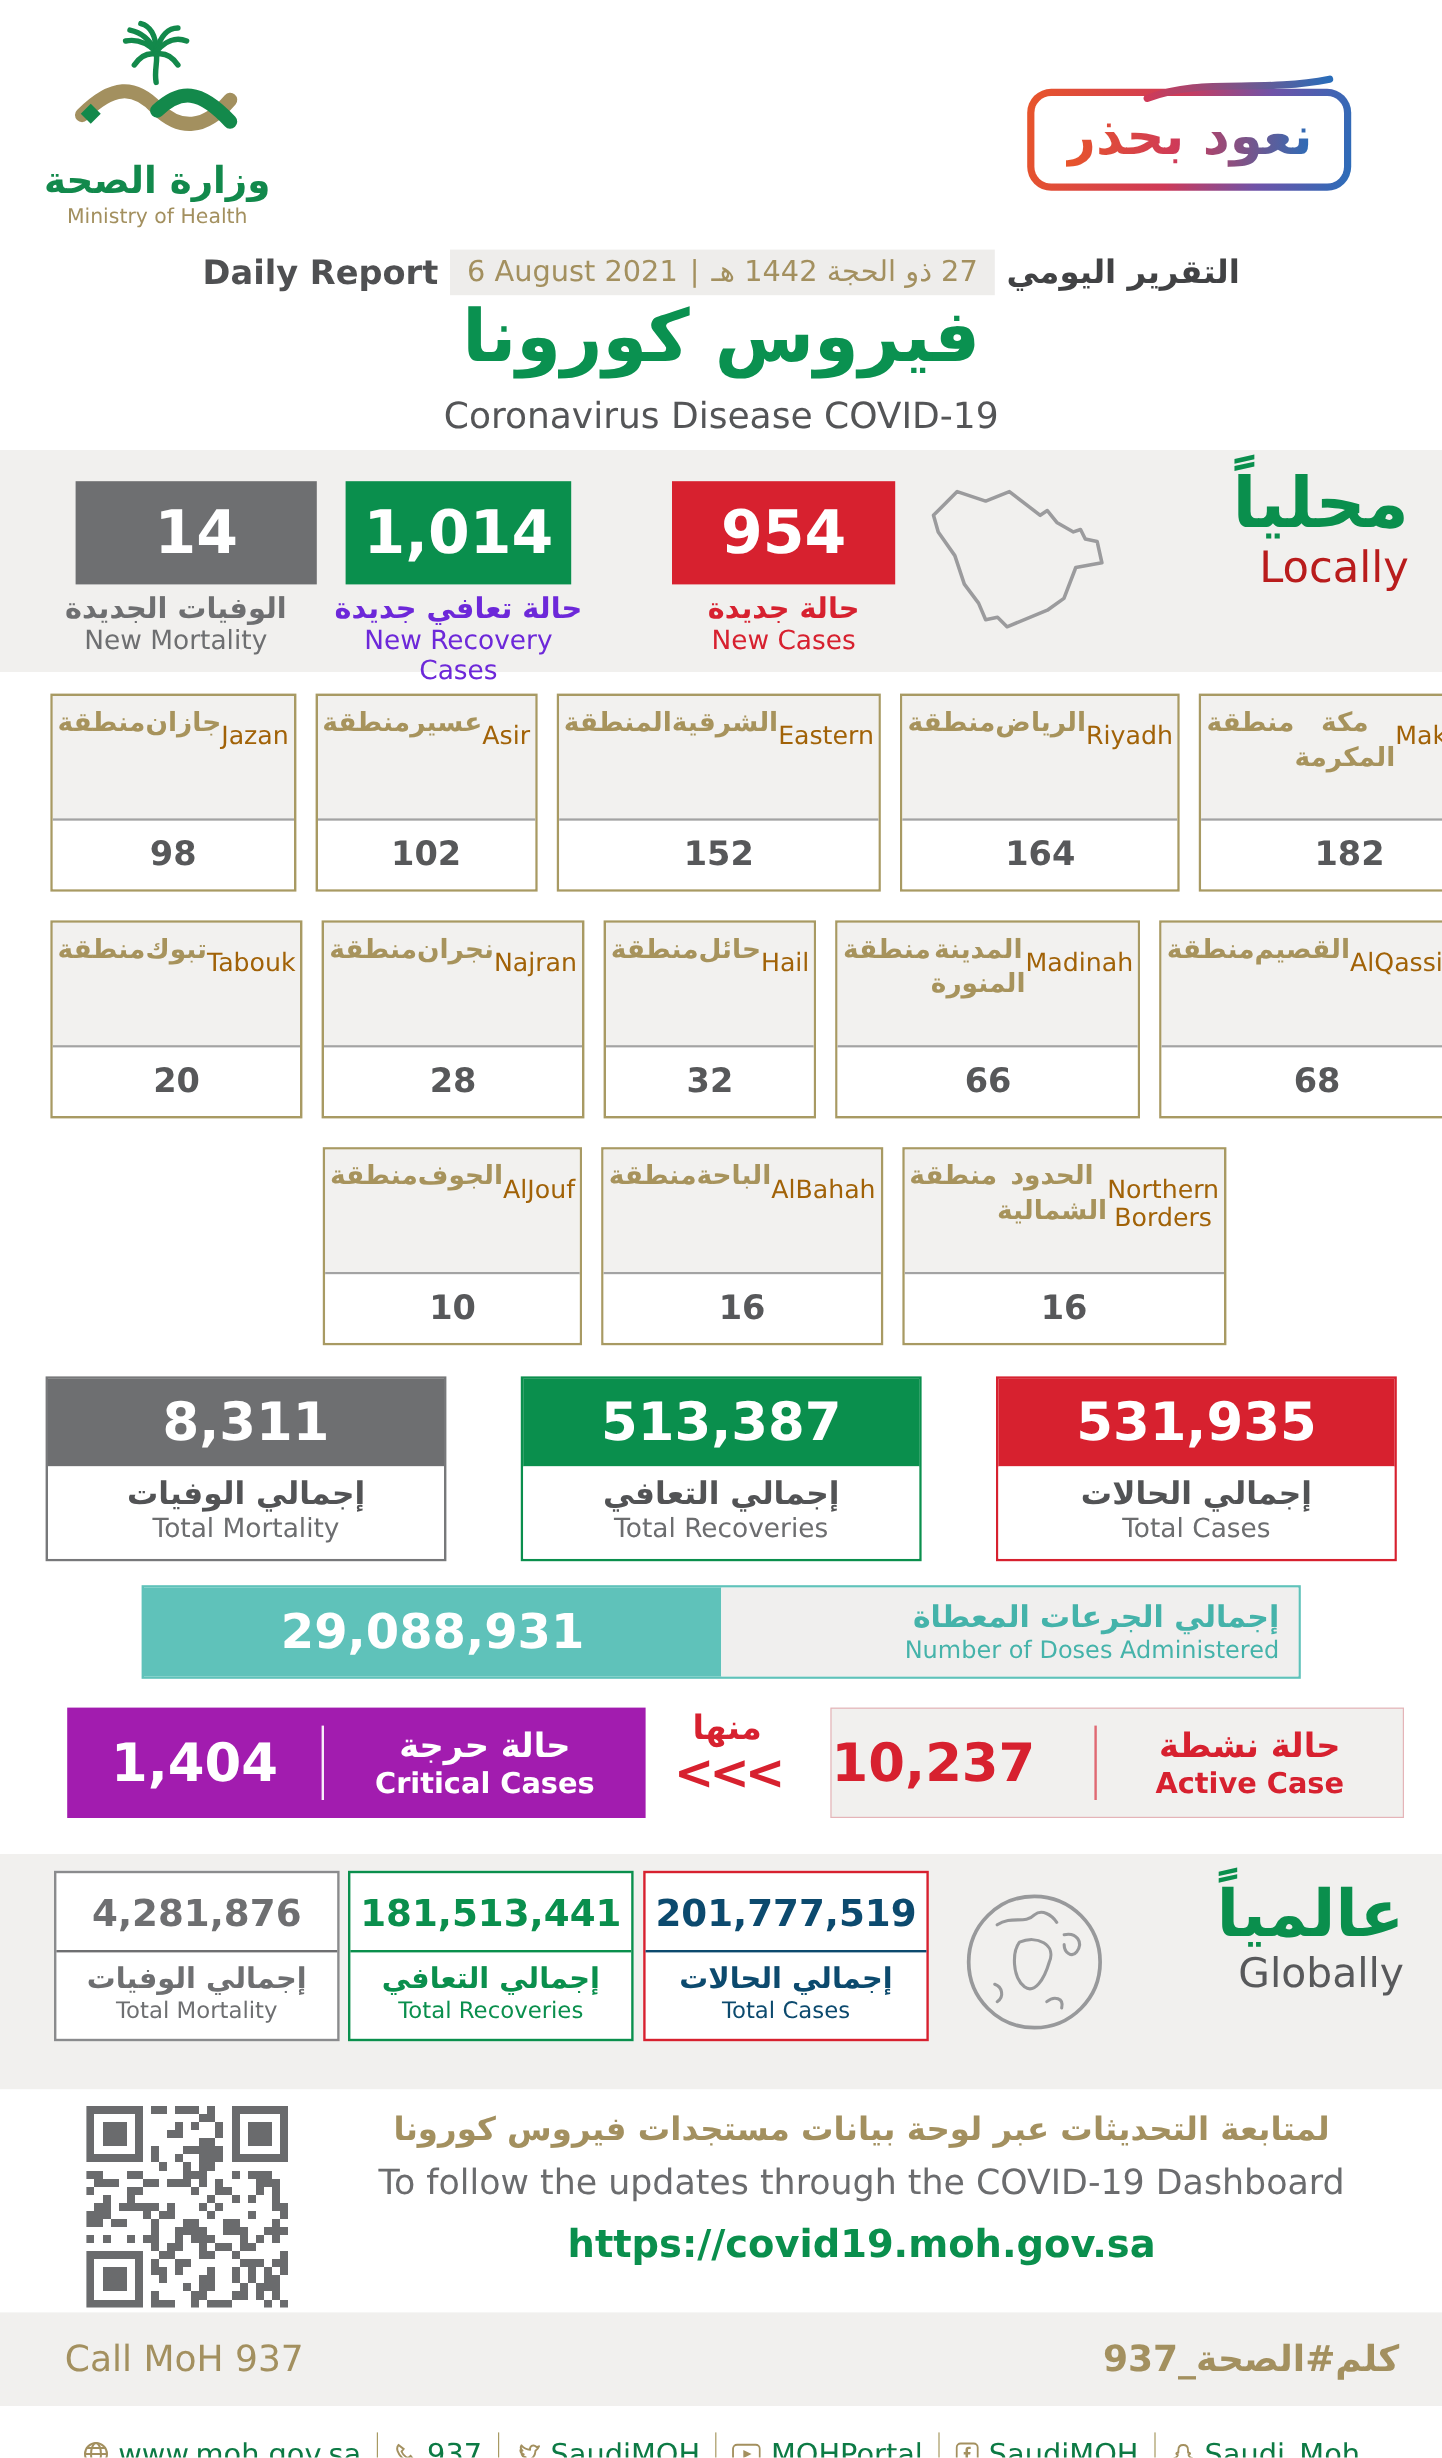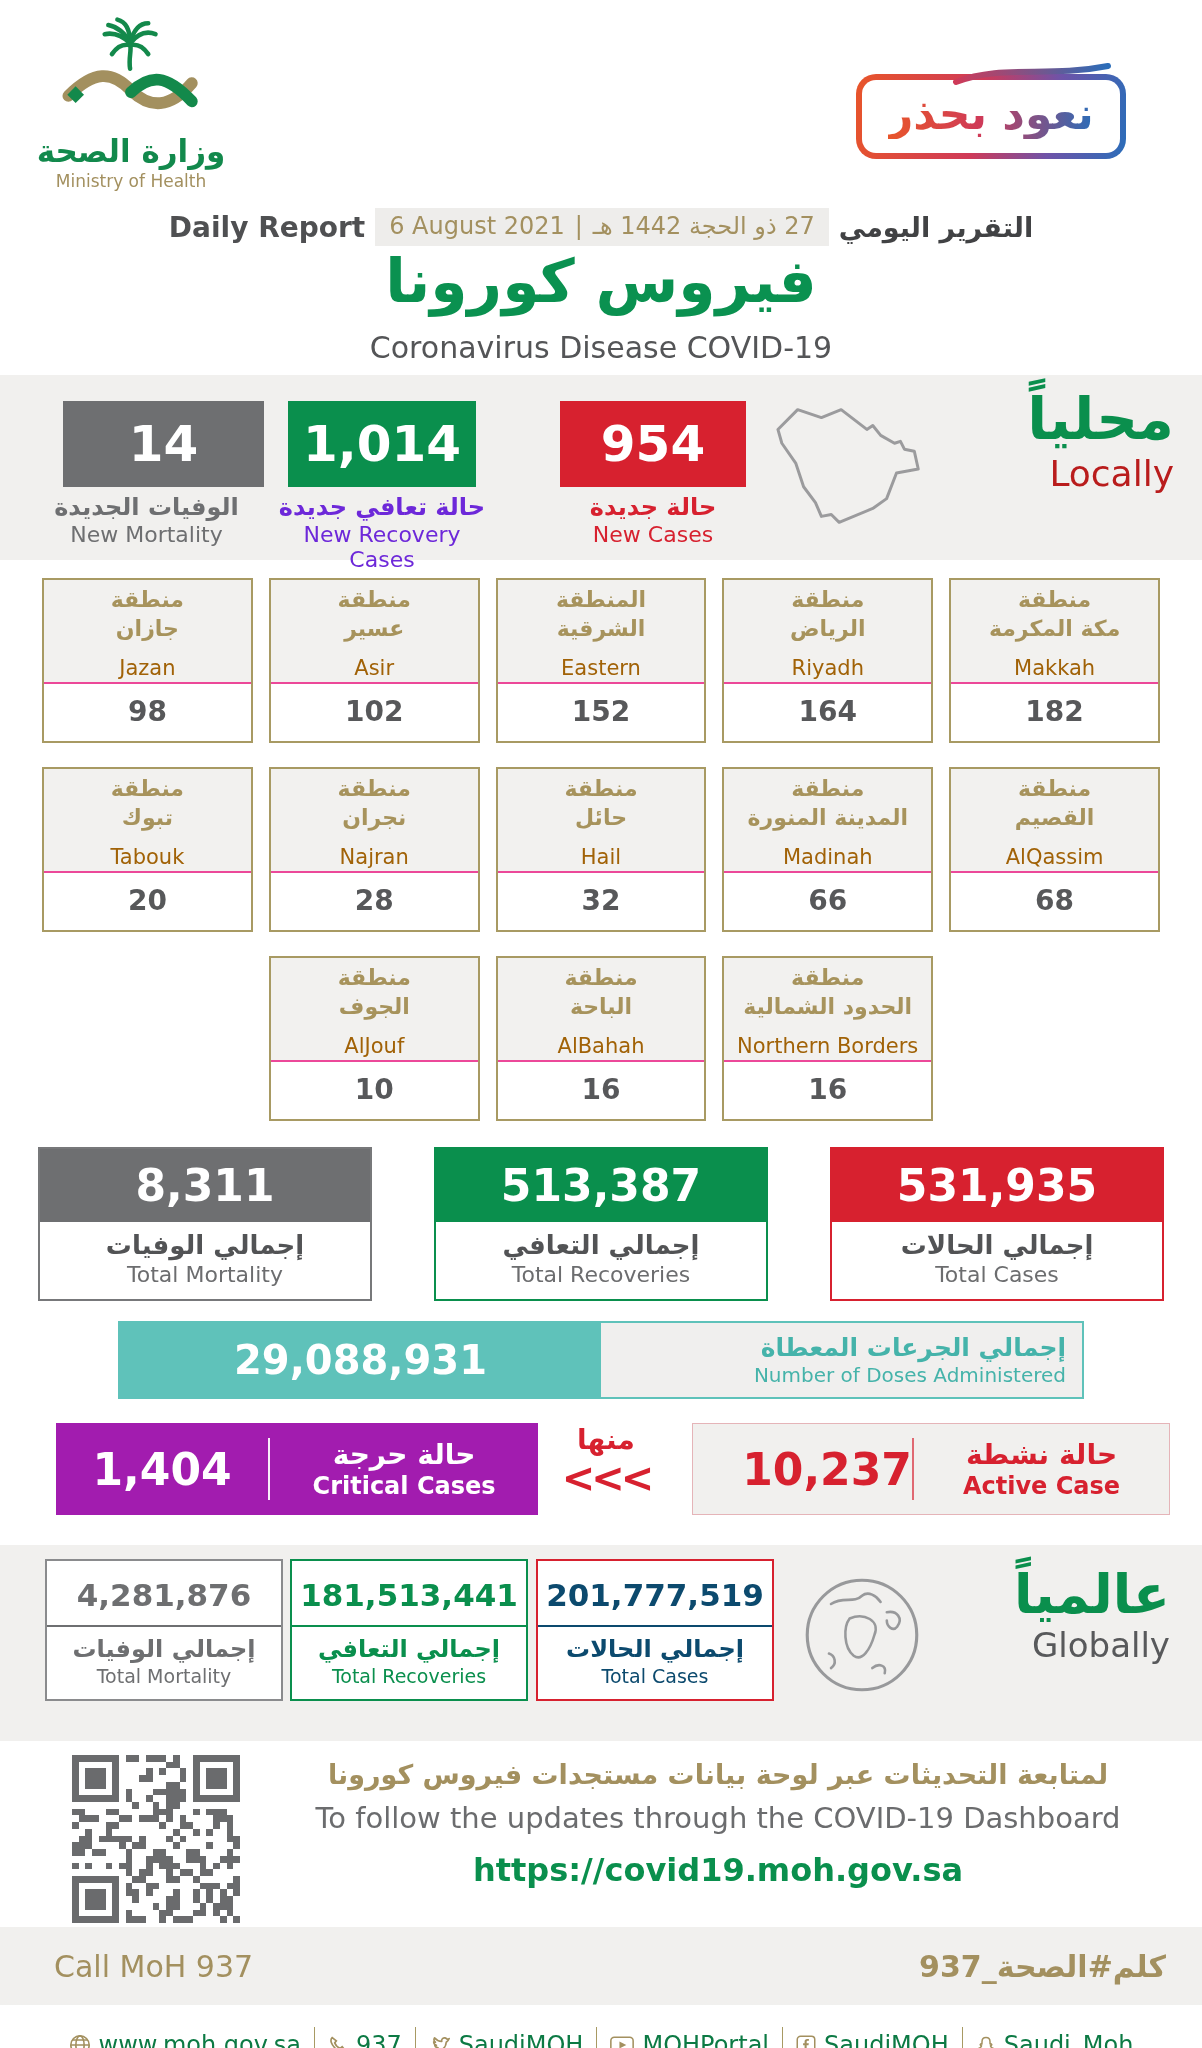--- a/index.html
+++ b/index.html
@@ -41,21 +41,21 @@
   .map{position:absolute;left:770px;top:12px;}
   .local-head{position:absolute;right:28px;top:12px;text-align:right;}
   .local-ar{font-size:58px;font-weight:bold;color:#0a8f4d;direction:rtl;line-height:64px;}
   .local-en{font-size:36px;color:#b91c1c;margin-top:2px;}
   
   .regions{padding:18px 42px 0;}
   .rrow{display:flex;gap:16px;margin-top:24px;}
   .rrow.first{margin-top:0;}
   .rrow3{width:664px;margin:24px auto 0;display:flex;gap:16px;}
   .rcard{flex:1;border:2px solid #a89a63;background:#fff;}
-  .rhead{background:#f2f1ef;border-bottom:2px solid #ec4899;text-align:center;padding:8px 4px 6px;height:88px;display:flex;flex-direction:column;justify-content:center;}
+  .rhead{background:#f2f1ef;border-bottom:2px solid #a3a3a3;text-align:center;padding:8px 4px 6px;height:88px;display:flex;flex-direction:row;justify-content:center;}
   .rar{font-size:22px;font-weight:bold;color:#a7935c;line-height:29px;direction:rtl;}
   .ren{font-size:21px;color:#a16207;margin-top:13px;line-height:24px;}
   .rval{text-align:center;font-size:28px;font-weight:bold;color:#57585a;padding:11px 0 13px;background:#fff;}
   
   .totals{display:flex;justify-content:space-between;padding:0 38px;margin-top:26px;}
   .tbox{width:330px;border:2px solid;}
   .ttop{color:#fff;text-align:center;font-size:44px;font-weight:bold;padding:11px 0;}
   .tbot{background:#fff;text-align:center;padding:8px 0 12px;}
   .tar{font-size:26px;font-weight:bold;color:#525355;direction:rtl;}
   .ten{font-size:22px;color:#6c6d6f;margin-top:2px;}
@@ -74,21 +74,21 @@
   .critval{width:44%;text-align:center;font-size:44px;font-weight:bold;}
   .vdiv{width:2px;height:62px;background:rgba(255,255,255,.92);}
   .vdiv.red{background:#d7212f;opacity:.65;}
   .slabels{flex:1;text-align:center;}
   .slabels .ar{font-size:28px;font-weight:bold;direction:rtl;}
   .slabels .en{font-size:24px;font-weight:bold;margin-top:1px;}
   .minha{position:absolute;left:556px;top:0;width:100px;text-align:center;color:#d7212f;}
   .minha .ar{font-size:28px;font-weight:bold;direction:rtl;}
   .minha .ch{font-size:40px;font-weight:bold;letter-spacing:-4px;line-height:40px;margin-top:2px;}
   .activebox{position:absolute;left:692px;top:0;width:478px;height:92px;background:#f1f0ee;border:1px solid #e5b4b8;display:flex;align-items:center;color:#d7212f;box-sizing:border-box;}
-  .actval{width:46%;text-align:right;font-size:44px;font-weight:bold;}
+  .actval{width:46%;text-align:left;font-size:44px;font-weight:bold;}
   
   .band-glob{height:196px;background:#f1f0ee;position:relative;margin-top:26px;}
   .gbox{position:absolute;top:14px;width:234px;background:#fff;border:2px solid;text-align:center;}
   .g0{left:45px;}.g1{left:290px;}.g2{left:536px;}
   .gbox.gray{border-color:#8a8b8d;color:#6e6f71}
   .gbox.green{border-color:#0a8f4d;color:#0a8f4d}
   .gbox.red{border-color:#d7212f;color:#0c4a6e}
   .gval{font-size:31px;font-weight:bold;padding:16px 0 12px;}
   .gdiv{border-top:2px solid;}
   .gar{font-size:24px;font-weight:bold;margin-top:8px;direction:rtl;}

